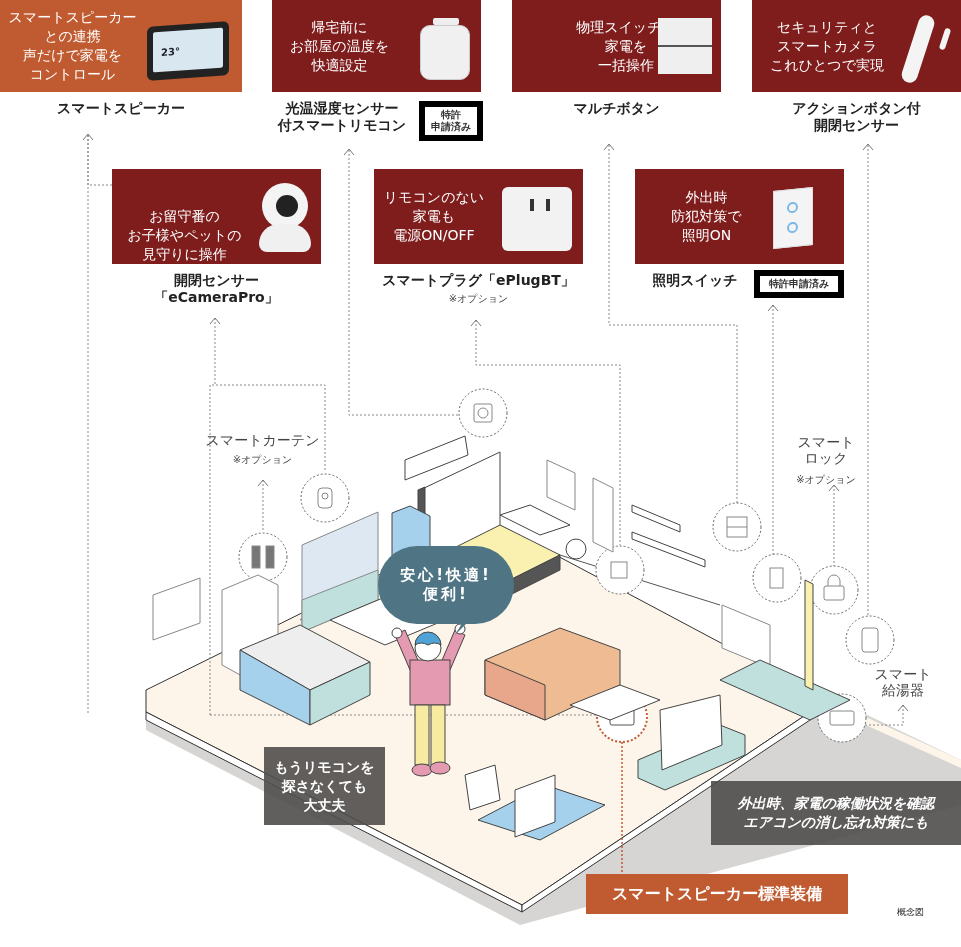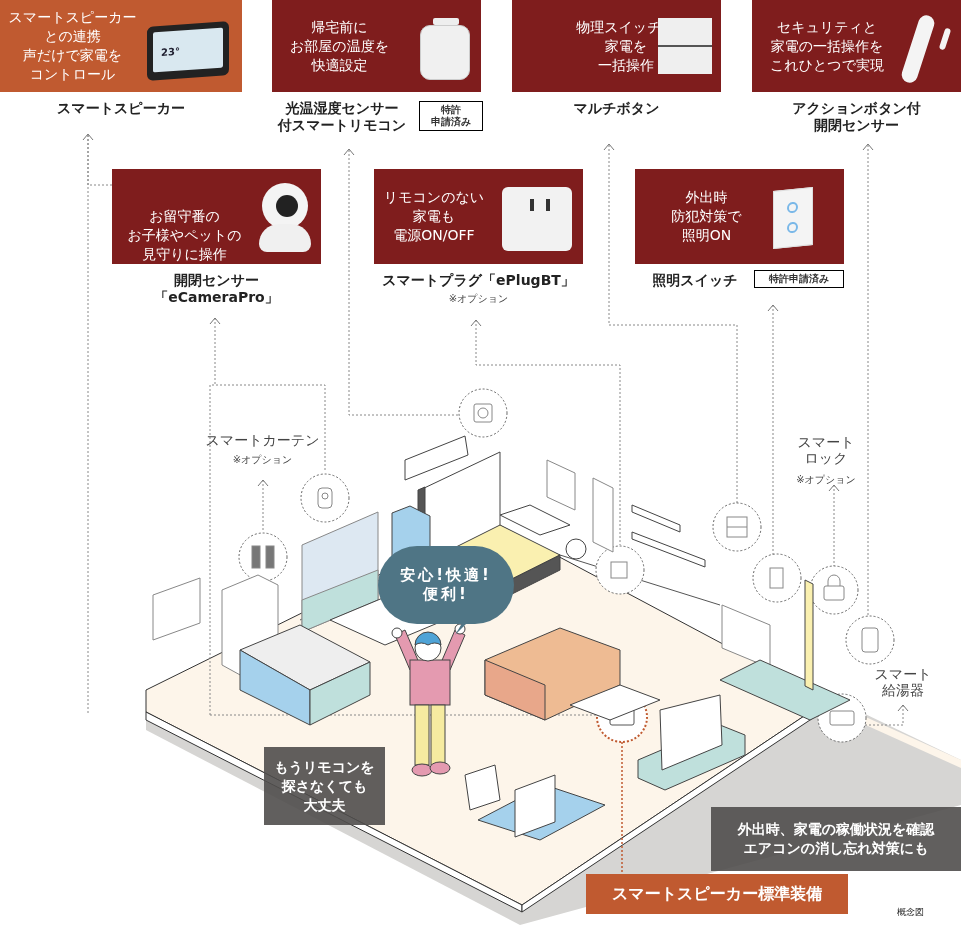--- a/index.html
+++ b/index.html
@@ -8,21 +8,21 @@
 
   .card { position: absolute; background: #7f1d1d; color: #fff; font-size: 14px; line-height: 19px; text-align: center; display: flex; align-items: center; }
   .card.orange { background: #c05a30; }
   .card .txt { white-space: pre-line; }
   .card .thumb { position: absolute; }
 
   .label { position: absolute; font-weight: bold; font-size: 14px; line-height: 17px; text-align: center; color: #222; white-space: pre-line; }
   .note { position: absolute; font-size: 10px; color: #444; text-align: center; }
   .plain-label { position: absolute; font-size: 13px; line-height: 16px; color: #444; text-align: center; white-space: pre-line; }
 
-  .badge { position: absolute; border: 1px solid #000000; font-size: 10px; line-height: 12px; font-weight: bold; text-align: center; padding: 2px 3px; color: #333; background: #fff; white-space: pre-line; }
+  .badge { position: absolute; border: 6px solid #000000; font-size: 10px; line-height: 12px; font-weight: bold; text-align: center; padding: 2px 3px; color: #333; background: #fff; white-space: pre-line; }
 
   .dark-box { position: absolute; background: rgba(80,78,76,0.9); color: #fff; font-weight: bold; font-size: 14px; line-height: 19px; text-align: center; white-space: pre-line; display: flex; align-items: center; justify-content: center; }
 
   .orange-banner { position: absolute; background: #c05a30; color: #fff; font-weight: bold; font-size: 16px; display: flex; align-items: center; justify-content: center; }
 
   #scene { position: absolute; left: 0; top: 0; }
   .bubble { position: absolute; background: #4f7585; color: #fff; font-weight: bold; font-size: 15px; line-height: 19px; text-align: center; letter-spacing: 3px; white-space: pre-line; display: flex; align-items: center; justify-content: center; border-radius: 50px; }
 
   .tiny { position: absolute; font-size: 9px; color: #222; }
 </style>
@@ -207,21 +207,21 @@
 家電を
 一括操作</div>
   <div class="thumb" style="left:146px;top:18px;width:54px;height:56px;background:#efefef;">
     <div style="position:absolute;left:0;top:27px;width:54px;height:2px;background:#555;"></div>
   </div>
 </div>
 <div class="label" style="left:512px;top:100px;width:209px;">マルチボタン</div>
 
 <div class="card" style="left:752px;top:0;width:209px;height:92px;">
   <div class="txt" style="width:150px;">セキュリティと
-家電の一括操作を
+スマートカメラ
 これひとつで実現</div>
   <div class="thumb" style="left:158px;top:14px;width:16px;height:70px;background:#f4f4f4;border-radius:8px;transform:rotate(18deg);"></div>
   <div class="thumb" style="left:190px;top:28px;width:6px;height:22px;background:#f4f4f4;border-radius:3px;transform:rotate(18deg);"></div>
 </div>
 <div class="label" style="left:752px;top:100px;width:209px;">アクションボタン付
 開閉センサー</div>
 
 <div class="card" style="left:112px;top:169px;width:209px;height:95px;align-items:flex-end;">
   <div class="txt" style="width:145px;">お留守番の
 お子様やペットの
@@ -268,18 +268,18 @@
 <div class="plain-label" style="left:868px;top:666px;width:70px;font-size:14px;">スマート
 給湯器</div>
 
 <div class="bubble" style="left:378px;top:546px;width:136px;height:78px;">安心!快適!
 便利!</div>
 
 <div class="dark-box" style="left:264px;top:747px;width:121px;height:78px;">もうリモコンを
 探さなくても
 大丈夫</div>
 
-<div class="dark-box" style="left:711px;top:807px;width:250px;height:64px;">外出時、家電の稼働状況を確認
+<div class="dark-box" style="left:711px;top:781px;width:250px;height:64px;font-style:italic;">外出時、家電の稼働状況を確認
 エアコンの消し忘れ対策にも</div>
 
 <div class="orange-banner" style="left:586px;top:874px;width:262px;height:40px;">スマートスピーカー標準装備</div>
 
 <div class="tiny" style="left:897px;top:906px;">概念図</div>
 
 </body></html>

